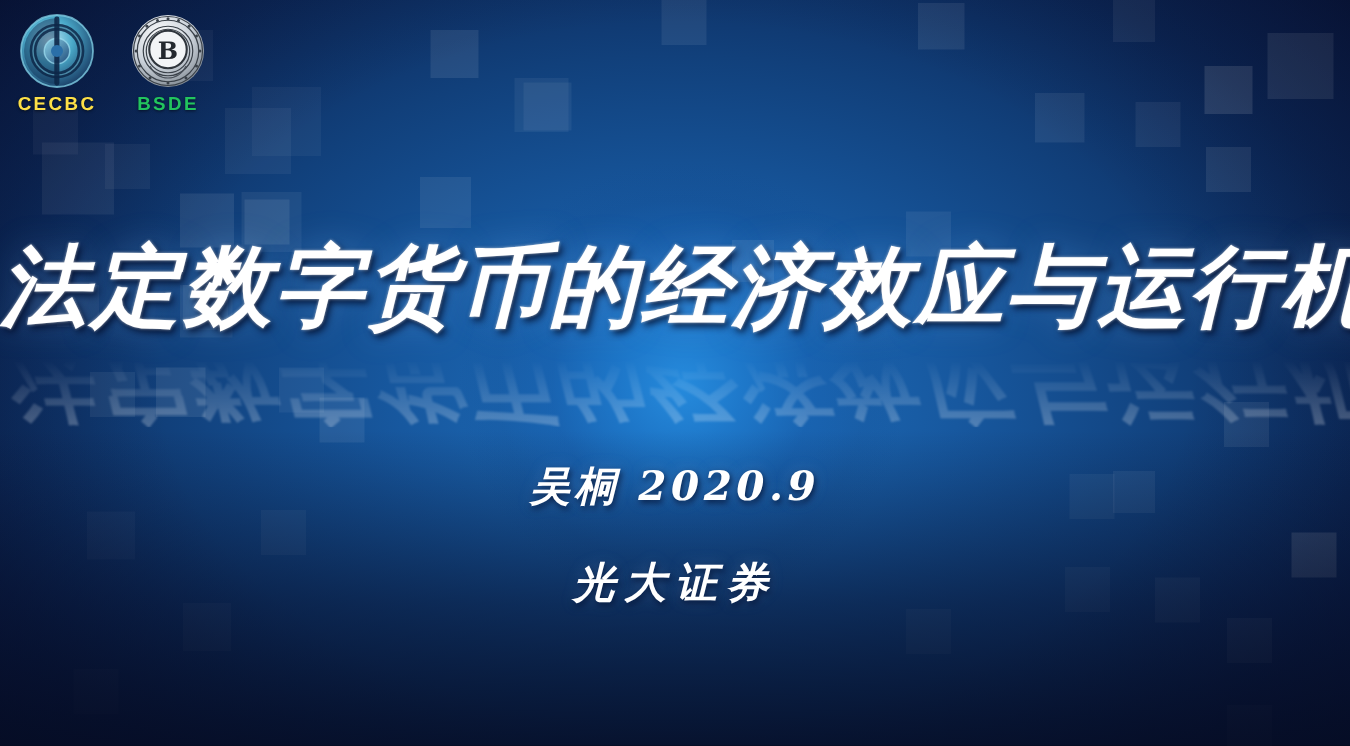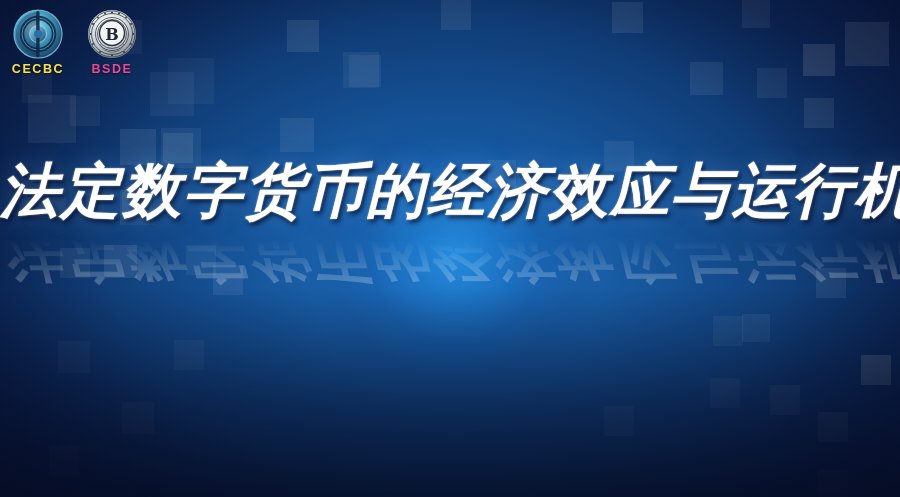--- a/index.html
+++ b/index.html
@@ -80,21 +80,21 @@
   .logo-mark { width: 52px; height: 52px; display:block; }
   .logo-label {
     margin-top: 2px;
     font-size: 12.5px;
     letter-spacing: 1.6px;
     font-weight: 700;
     color: #fde047;
     text-shadow: 0 1px 2px rgba(0,0,0,0.6);
     font-family: "Liberation Sans", sans-serif;
   }
-  .logo-label.bsde { color: #ec4899; }
+  .logo-label.bsde { color: #22c55e; }
 
   
   .title-wrap {
     position: absolute;
     left: 0;
     right: 0;
     top: 160px;
     text-align: center;
   }
   .title {
@@ -270,14 +270,18 @@
       <div class="logo-label bsde">BSDE</div>
     </div>
 
   </div>
 
   <div class="title-wrap">
     <div class="title">法定数字货币的经济效应与运行机制</div>
     <div class="title-reflection">法定数字货币的经济效应与运行机制</div>
   </div>
 
+  <div class="subtitle-wrap">
+    <div class="sub-line author">吴桐  2020.9</div>
+    <div class="sub-line org">光大证券</div>
+  </div>
 
 </div>
 
 </body></html>

